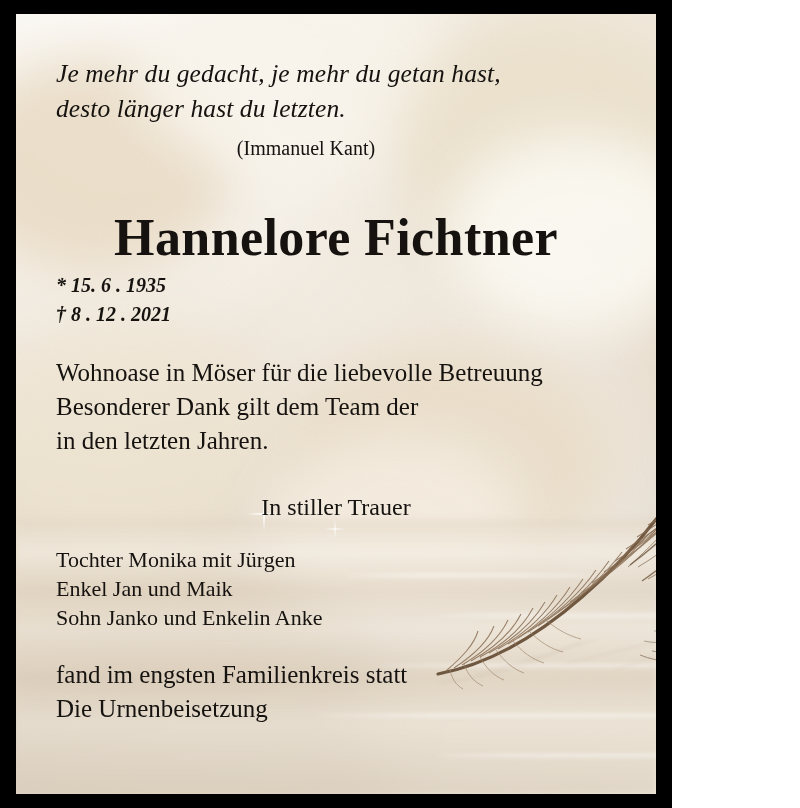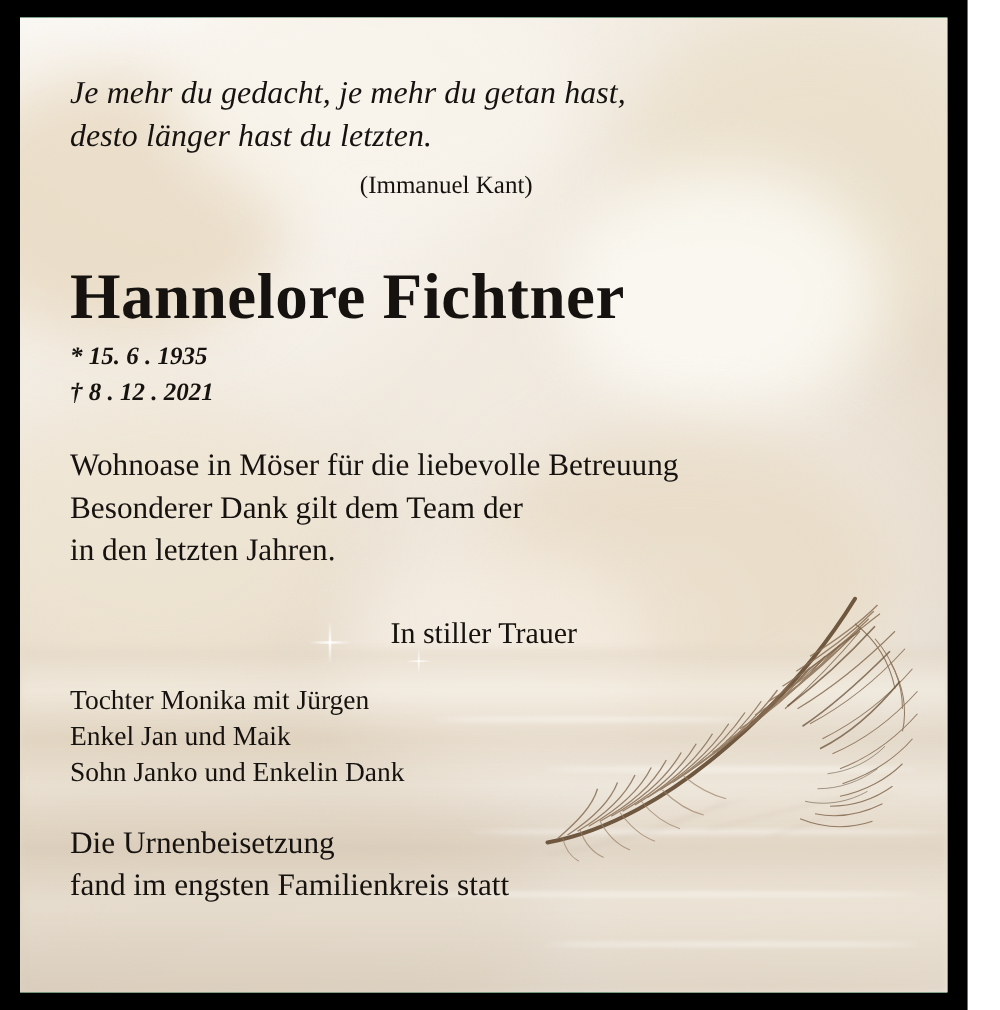--- a/index.html
+++ b/index.html
@@ -5,29 +5,29 @@
   html, body {
     margin: 0;
     padding: 0;
     background: #ffffff;
   }
   body {
     font-family: "Liberation Serif", serif;
   }
   .obituary {
     position: relative;
-    width: 774px;
+    width: 672px;
     height: 808px;
     box-sizing: border-box;
     border-top: 14px solid #000000;
     border-bottom: 14px solid #000000;
     border-left: 16px solid #000000;
     border-right: 16px solid #000000;
     overflow: hidden;
-    background: #86efac;
+    background: #ec4899;
   }
   .canvas {
     position: absolute;
     inset: 0;
     overflow: hidden;
     background:
       radial-gradient(circle at 72% 62%, rgba(255,255,255,0.85) 0%, rgba(255,255,255,0.0) 42%),
       radial-gradient(circle at 20% 12%, rgba(255,255,255,0.75) 0%, rgba(255,255,255,0.0) 45%),
       linear-gradient(160deg, #f6f2ea 0%, #efe7da 26%, #e8ddcc 48%, #e2d6c4 62%, #ddd2c2 74%, #e9e3d9 88%, #f2efe9 100%);
   }
@@ -136,20 +136,21 @@
     text-align: center;
     margin-top: 11px;
     padding-right: 60px;
   }
   .name {
     margin-top: 52px;
     font-size: 52px;
     font-weight: bold;
     letter-spacing: 0.4px;
     line-height: 1;
+    text-align: center;
   }
   .maiden {
     margin-top: 12px;
     font-size: 26px;
     font-style: italic;
     font-weight: bold;
   }
   .dates {
     margin-top: 7px;
     font-size: 20px;
@@ -311,21 +312,21 @@
       <div>Wohnoase in Möser für die liebevolle Betreuung</div>
       <div>Besonderer Dank gilt dem Team der</div>
       <div>in den letzten Jahren.</div>
     </div>
 
     <div class="mourning">In stiller Trauer</div>
 
     <div class="family">
       <div>Tochter Monika mit Jürgen</div>
       <div>Enkel Jan und Maik</div>
-      <div>Sohn Janko und Enkelin Dank</div>
+      <div>Sohn Janko und Enkelin Anke</div>
     </div>
 
     <div class="closing">
+      <div>fand im engsten Familienkreis statt</div>
       <div>Die Urnenbeisetzung</div>
-      <div>fand im engsten Familienkreis statt</div>
     </div>
   </div>
 </div>
 
 </body></html>

